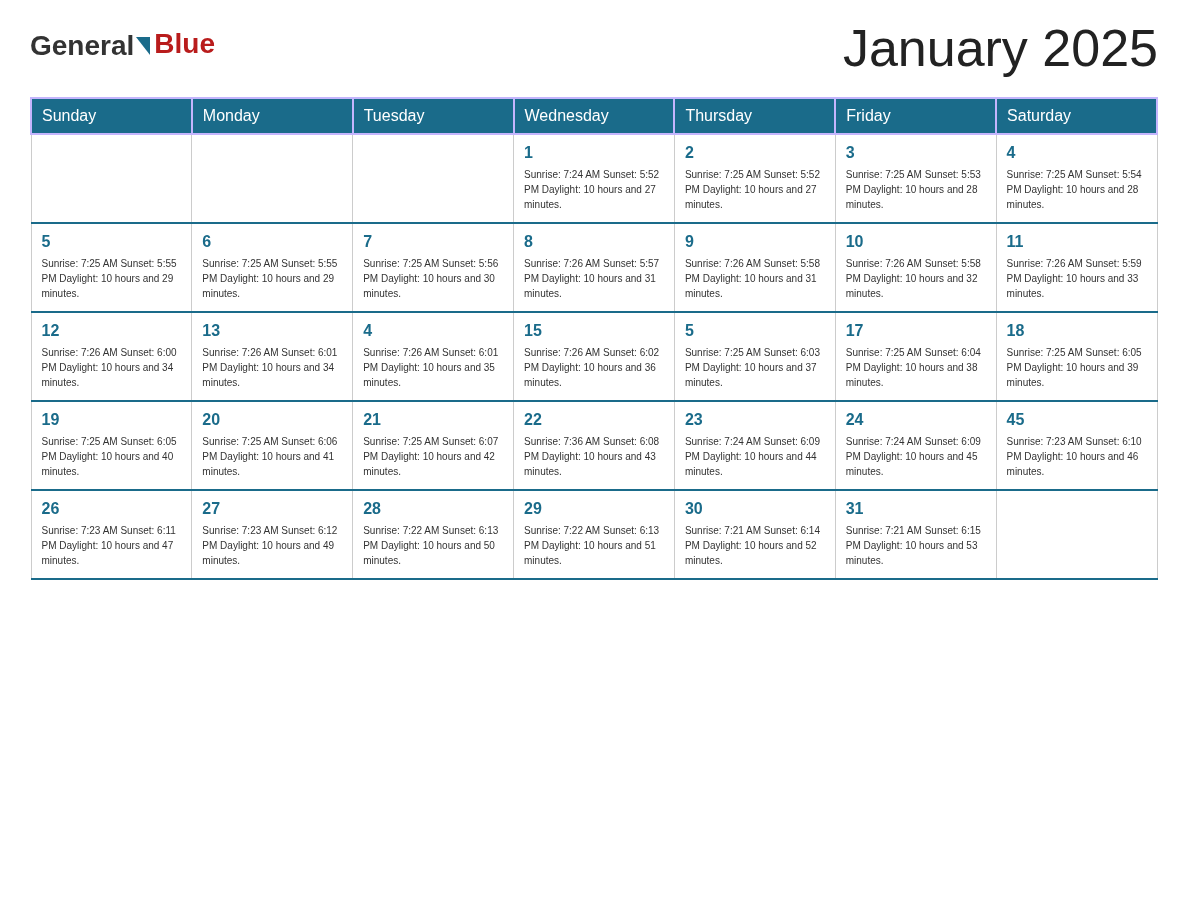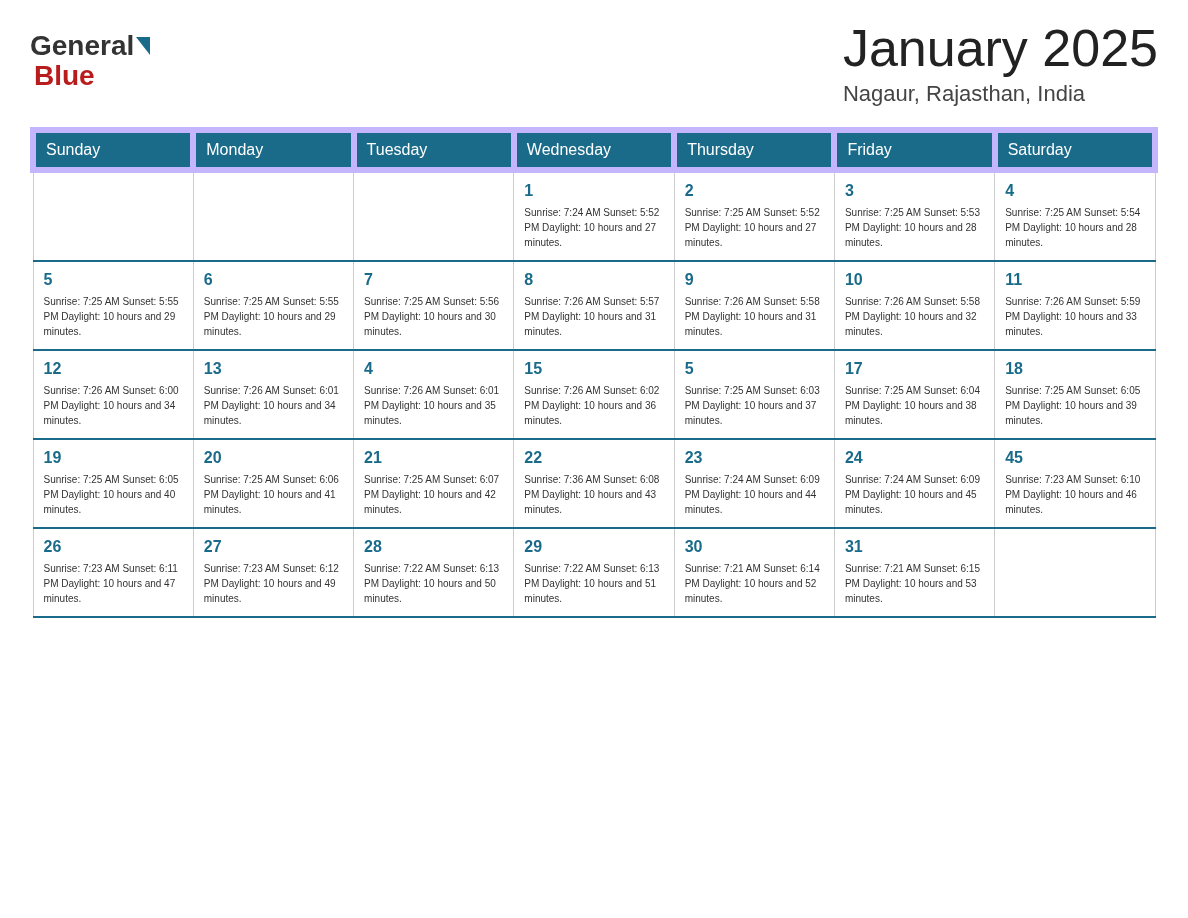--- a/index.html
+++ b/index.html
@@ -11,21 +11,21 @@
       padding: 20px 30px;
     }
     .header {
       display: flex;
       justify-content: space-between;
       align-items: flex-start;
       margin-bottom: 20px;
     }
     .logo {
       display: flex;
-      flex-direction: column;
+      flex-direction: row;
       align-items: flex-start;
       margin-top: 10px;
     }
     .logo-general {
       font-size: 28px;
       font-weight: bold;
       color: #333;
       display: flex;
       align-items: center;
     }
@@ -38,21 +38,21 @@
       display: inline-block;
     }
     .logo-blue {
       font-size: 28px;
       font-weight: bold;
       color: #b91c1c;
       margin-top: -2px;
       padding-left: 4px;
     }
     .title-section {
-      text-align: left;
+      text-align: center;
     }
     .month-year {
       font-size: 52px;
       font-weight: normal;
       color: #222;
       line-height: 1.1;
     }
     .location {
       font-size: 22px;
       color: #444;
@@ -63,21 +63,21 @@
       border-collapse: collapse;
       margin-top: 10px;
     }
     .calendar thead tr th {
       background-color: #1a6b8a;
       color: #fff;
       font-size: 16px;
       font-weight: normal;
       padding: 8px 10px;
       text-align: left;
-      border: 6px solid #c4b5fd;
+      border: 2px solid #c4b5fd;
     }
     .calendar tbody tr td {
       vertical-align: top;
       padding: 6px 10px 10px 10px;
       border: 1px solid #ccc;
       width: 14.28%;
       min-height: 90px;
       font-size: 13px;
       color: #333;
       line-height: 1.5;
@@ -107,21 +107,20 @@
 <div class="header">
   <div class="logo">
     <div class="logo-general">
       <span>General</span>
       <span class="logo-arrow"></span>
     </div>
     <div class="logo-blue">Blue</div>
   </div>
   <div class="title-section">
     <div class="month-year">January 2025</div>
-    <div class="location">Nagaur, Rajasthan, India</div>
   </div>
 </div>
 
 <table class="calendar">
   <thead>
     <tr>
     <th>Sunday</th>
         <th>Monday</th>
         <th>Tuesday</th>
         <th>Wednesday</th>

